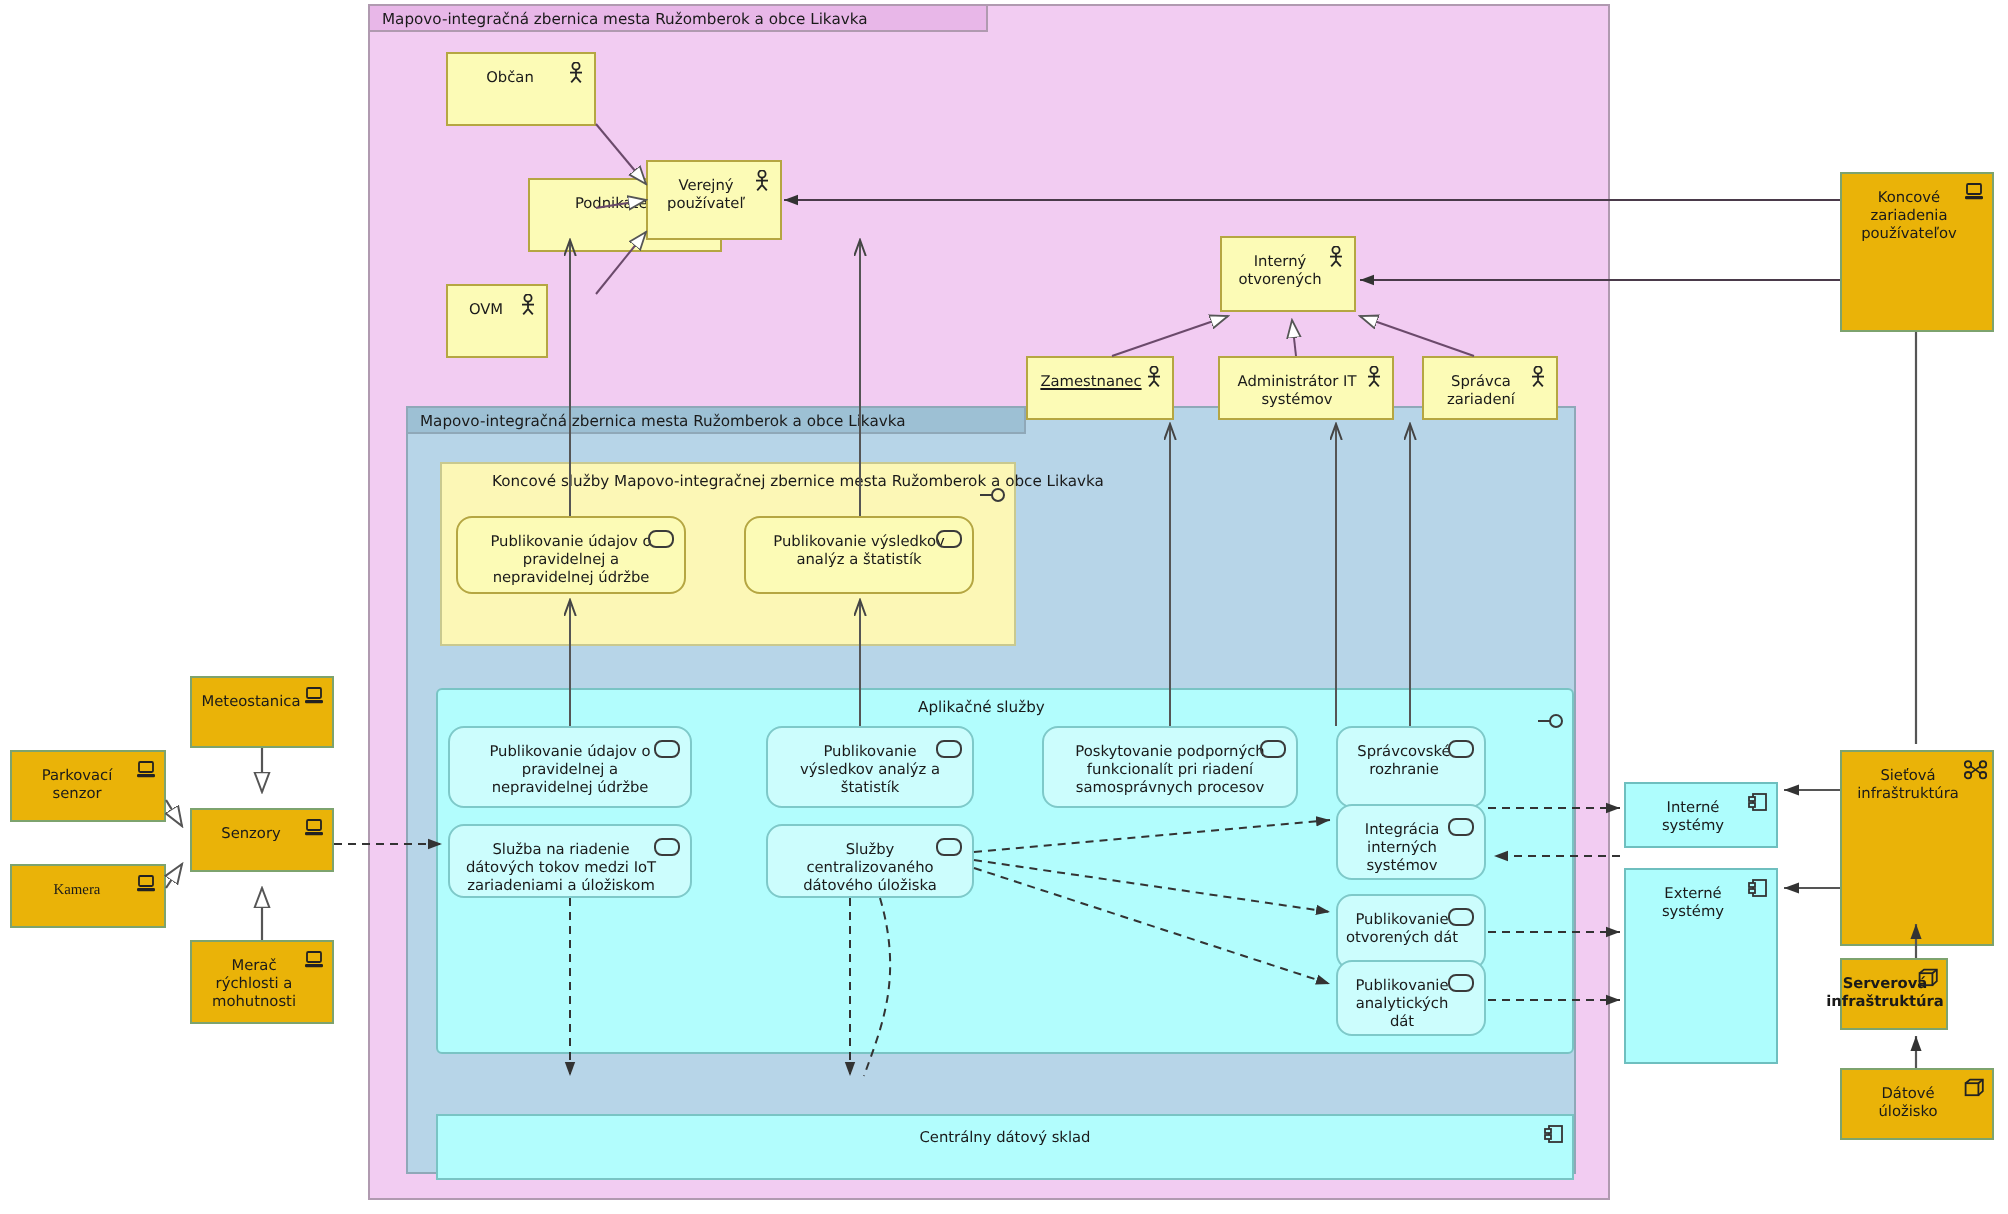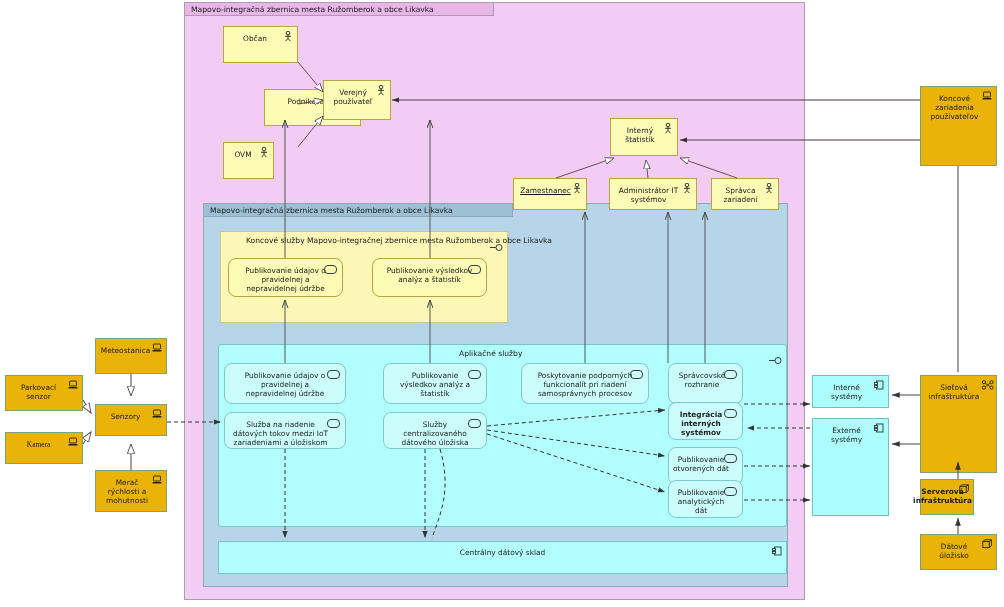--- a/index.html
+++ b/index.html
@@ -22,21 +22,21 @@
   .grp-cyan{position:absolute;box-sizing:border-box;background:#b2fdfd;
             border:1px solid #79c4c4;border-radius:3px;}
   .grp-title{position:absolute;font-size:7.6px;color:#1a1a1a;white-space:nowrap;}
 
   
   .node{position:absolute;box-sizing:border-box;display:flex;align-items:flex-start;
         justify-content:center;text-align:center;font-size:7.4px;line-height:9.2px;
         color:#1a1a1a;padding-top:7px;}
   .n-yellow{background:#fcfbb6;border:1px solid #b5a642;}
   .n-green{background:#eab308;border:1px solid #7da36e;}
-  .n-cyan{background:#aefdfd;border:1px solid #6ebfbf;}
+  .n-cyan{background:#aefdfd;border:1px solid #6ebfbf;margin-top:16px;}
   .n-cyan-r{background:#ccfdfd;border:1px solid #7ec9c9;border-radius:8px;}
   .lbl{display:block;padding:0 13px;}
   .lbl-left{padding:0 16px 0 5px;}
 
   
   .badge{position:absolute;top:4px;right:4px;width:10px;height:10px;}
   .badge svg{display:block;}
   .rnd{position:absolute;top:6px;right:5px;width:11px;height:7px;
        border:1px solid #3a3a3a;border-radius:4px;background:transparent;}
   .iface{position:absolute;width:14px;height:9px;}
@@ -103,21 +103,21 @@
 
   <div class="node n-cyan-r" style="left:224px;top:412px;width:122px;height:37px;">
     <span class="lbl" style="padding:0 13px 0 4px;">Služba na riadenie dátových tokov medzi IoT zariadeniami a úložiskom</span>
     <span class="rnd"></span>
   </div>
   <div class="node n-cyan-r" style="left:383px;top:412px;width:104px;height:37px;">
     <span class="lbl" style="padding:0 11px;">Služby centralizovaného dátového úložiska</span>
     <span class="rnd"></span>
   </div>
   <div class="node n-cyan-r" style="left:668px;top:402px;width:75px;height:38px;">
-    <span class="lbl" style="padding:0 13px 0 4px;font-weight:bold;">Integrácia interných systémov</span>
+    <span class="lbl" style="padding:0 13px 0 4px;">Integrácia interných systémov</span>
     <span class="rnd"></span>
   </div>
   <div class="node n-cyan-r" style="left:668px;top:447px;width:75px;height:38px;">
     <span class="lbl" style="padding:0 13px 0 4px;">Publikovanie otvorených dát</span>
     <span class="rnd"></span>
   </div>
   <div class="node n-cyan-r" style="left:668px;top:480px;width:75px;height:38px;">
     <span class="lbl" style="padding:0 13px 0 4px;">Publikovanie analytických dát</span>
     <span class="rnd"></span>
   </div>
@@ -179,21 +179,21 @@
           <circle cx="5" cy="2" r="1.8" fill="none" stroke="#222" stroke-width="0.9"></circle>
           <line x1="5" y1="3.8" x2="5" y2="7.4" stroke="#222" stroke-width="0.9"></line>
           <line x1="2" y1="5.3" x2="8" y2="5.3" stroke="#222" stroke-width="0.9"></line>
           <line x1="5" y1="7.4" x2="2.6" y2="10.2" stroke="#222" stroke-width="0.9"></line>
           <line x1="5" y1="7.4" x2="7.4" y2="10.2" stroke="#222" stroke-width="0.9"></line>
         </svg>
     </span>
   </div>
 
   <div class="node n-yellow" style="left:610px;top:118px;width:68px;height:38px;">
-    <span class="lbl" style="padding:0 12px 0 4px;">Interný štatistík</span>
+    <span class="lbl" style="padding:0 12px 0 4px;">Interný otvorených</span>
     <span class="badge">
       <svg width="10" height="11" viewBox="0 0 10 11">
           <circle cx="5" cy="2" r="1.8" fill="none" stroke="#222" stroke-width="0.9"></circle>
           <line x1="5" y1="3.8" x2="5" y2="7.4" stroke="#222" stroke-width="0.9"></line>
           <line x1="2" y1="5.3" x2="8" y2="5.3" stroke="#222" stroke-width="0.9"></line>
           <line x1="5" y1="7.4" x2="2.6" y2="10.2" stroke="#222" stroke-width="0.9"></line>
           <line x1="5" y1="7.4" x2="7.4" y2="10.2" stroke="#222" stroke-width="0.9"></line>
         </svg>
     </span>
   </div>

